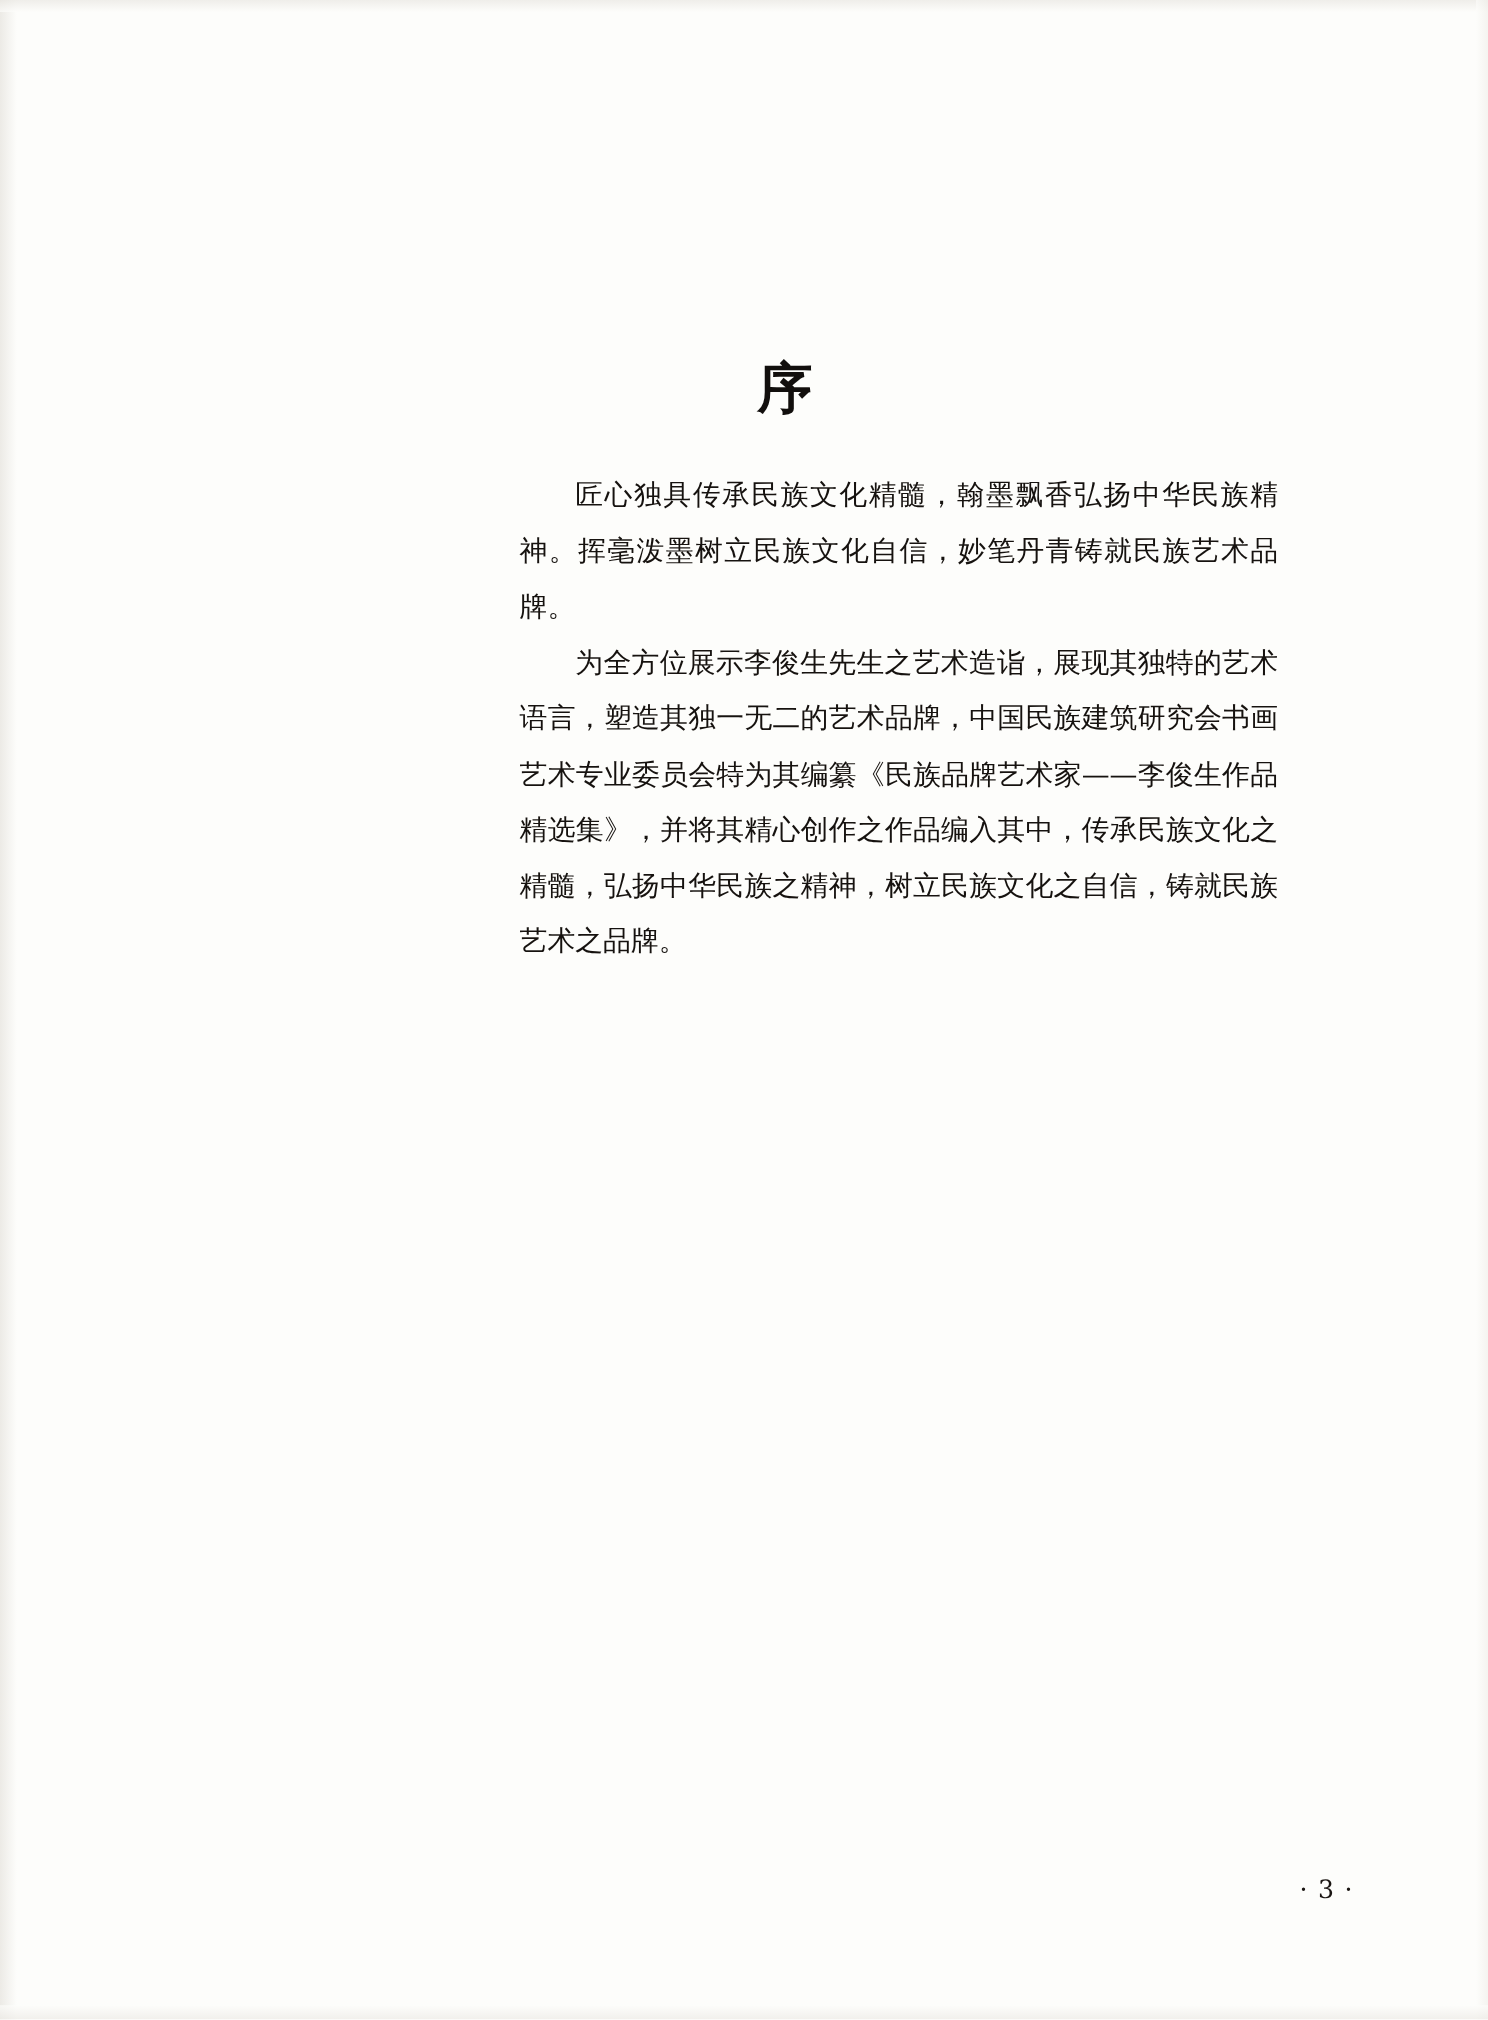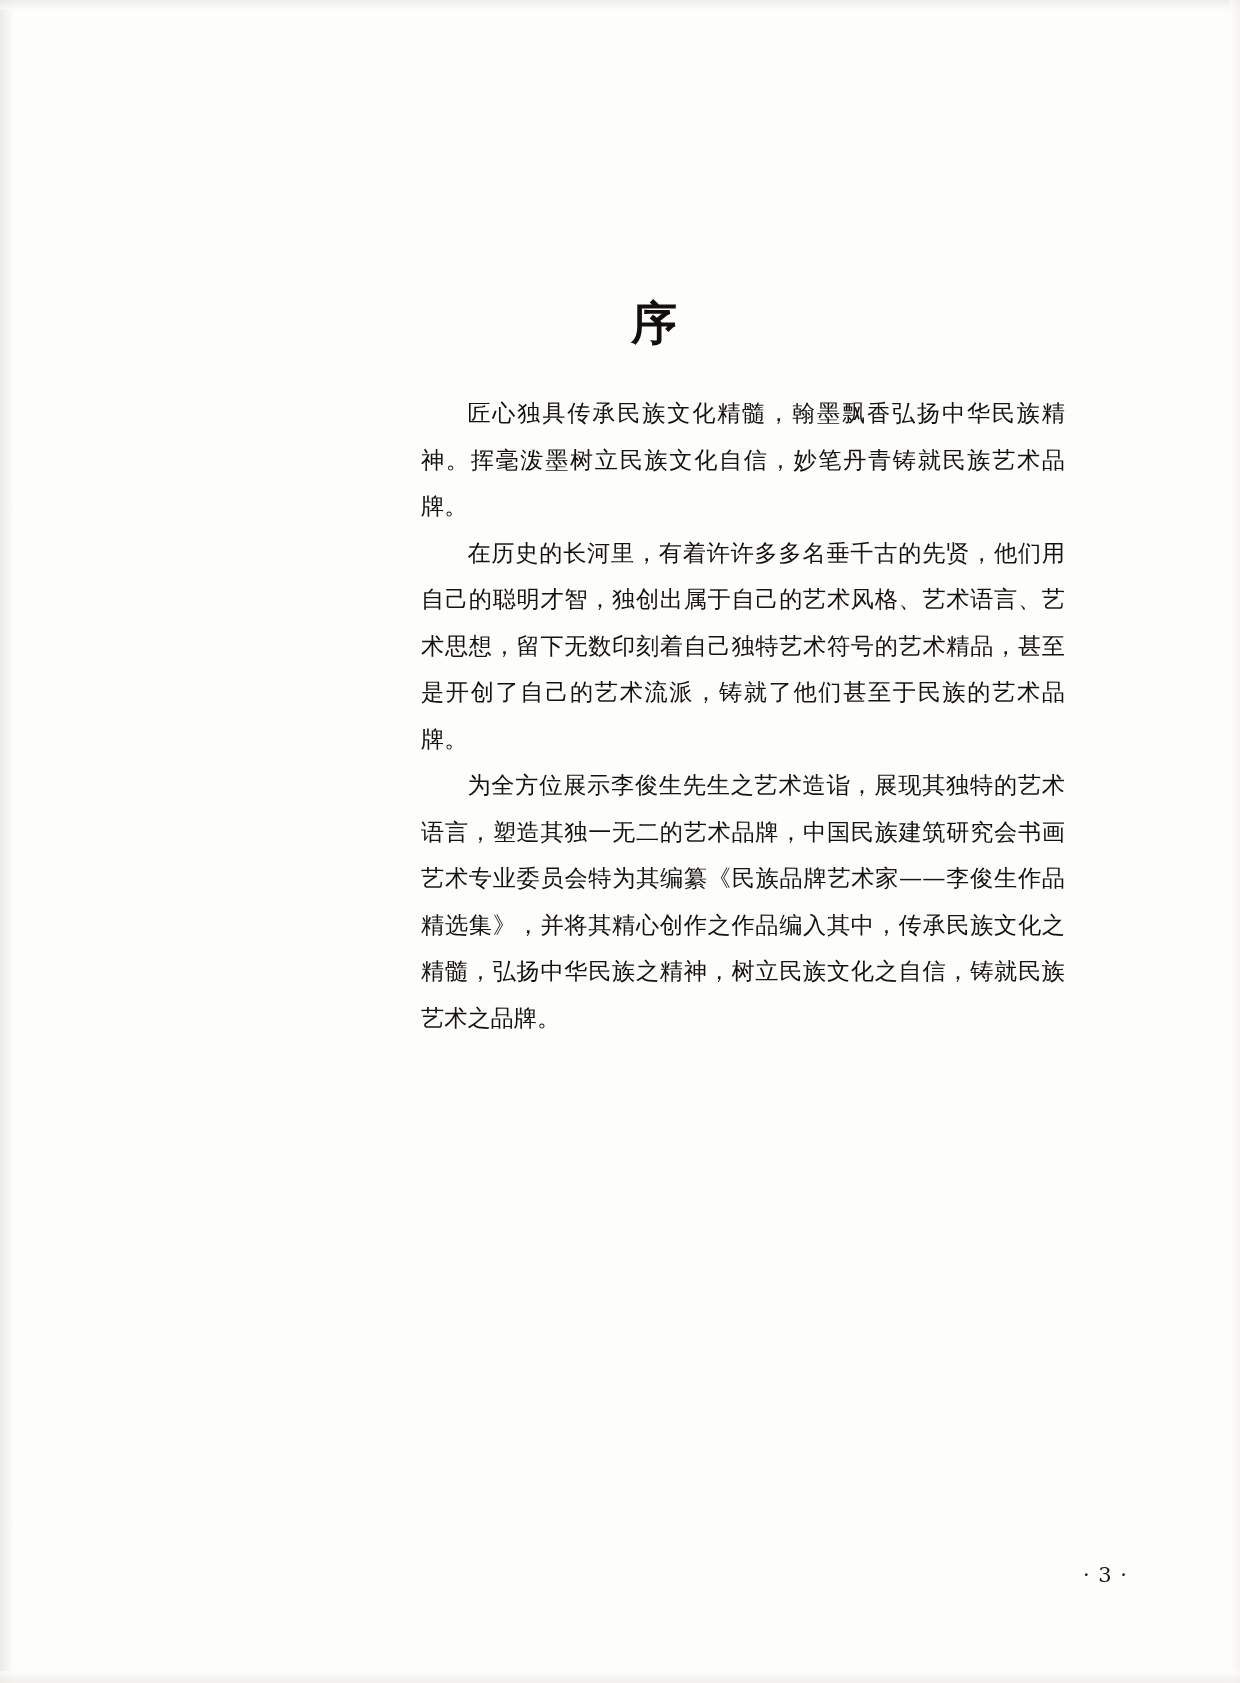--- a/index.html
+++ b/index.html
@@ -86,21 +86,21 @@
     width: 648px;
     font-size: 23.2px;
     line-height: 46.5px;
     text-align: justify;
     text-justify: inter-ideograph;
     color: #16120f;
     font-family: "DejaVu Serif", "Liberation Serif", serif;
   }
 
   .para {
-    margin: 0 0 0 4px;
+    margin: 0 0 0 16px;
     text-indent: 2em;
     text-align: justify;
     text-justify: inter-ideograph;
   }
 
   .page-number {
     position: absolute;
     right: 112px;
     bottom: 96px;
     font-size: 21px;
@@ -118,21 +118,20 @@
   <div class="paper-edge-top"></div>
   <div class="paper-edge-right"></div>
   <div class="paper-edge-bottom"></div>
 
   <div class="content">
 
     <h1 class="doc-title">序</h1>
 
     <div class="body-text">
       <p class="para">匠心独具传承民族文化精髓，翰墨飘香弘扬中华民族精神。挥毫泼墨树立民族文化自信，妙笔丹青铸就民族艺术品牌。</p>
-      <p class="para">在历史的长河里，有着许许多多名垂千古的先贤，他们用自己的聪明才智，独创出属于自己的艺术风格、艺术语言、艺术思想，留下无数印刻着自己独特艺术符号的艺术精品，甚至是开创了自己的艺术流派，铸就了他们甚至于民族的艺术品牌。</p>
       <p class="para">为全方位展示李俊生先生之艺术造诣，展现其独特的艺术语言，塑造其独一无二的艺术品牌，中国民族建筑研究会书画艺术专业委员会特为其编纂《民族品牌艺术家——李俊生作品精选集》，并将其精心创作之作品编入其中，传承民族文化之精髓，弘扬中华民族之精神，树立民族文化之自信，铸就民族艺术之品牌。</p>
     </div>
 
   </div>
 
   <div class="page-number">· 3 ·</div>
 
 </div>
 
 </body></html>

